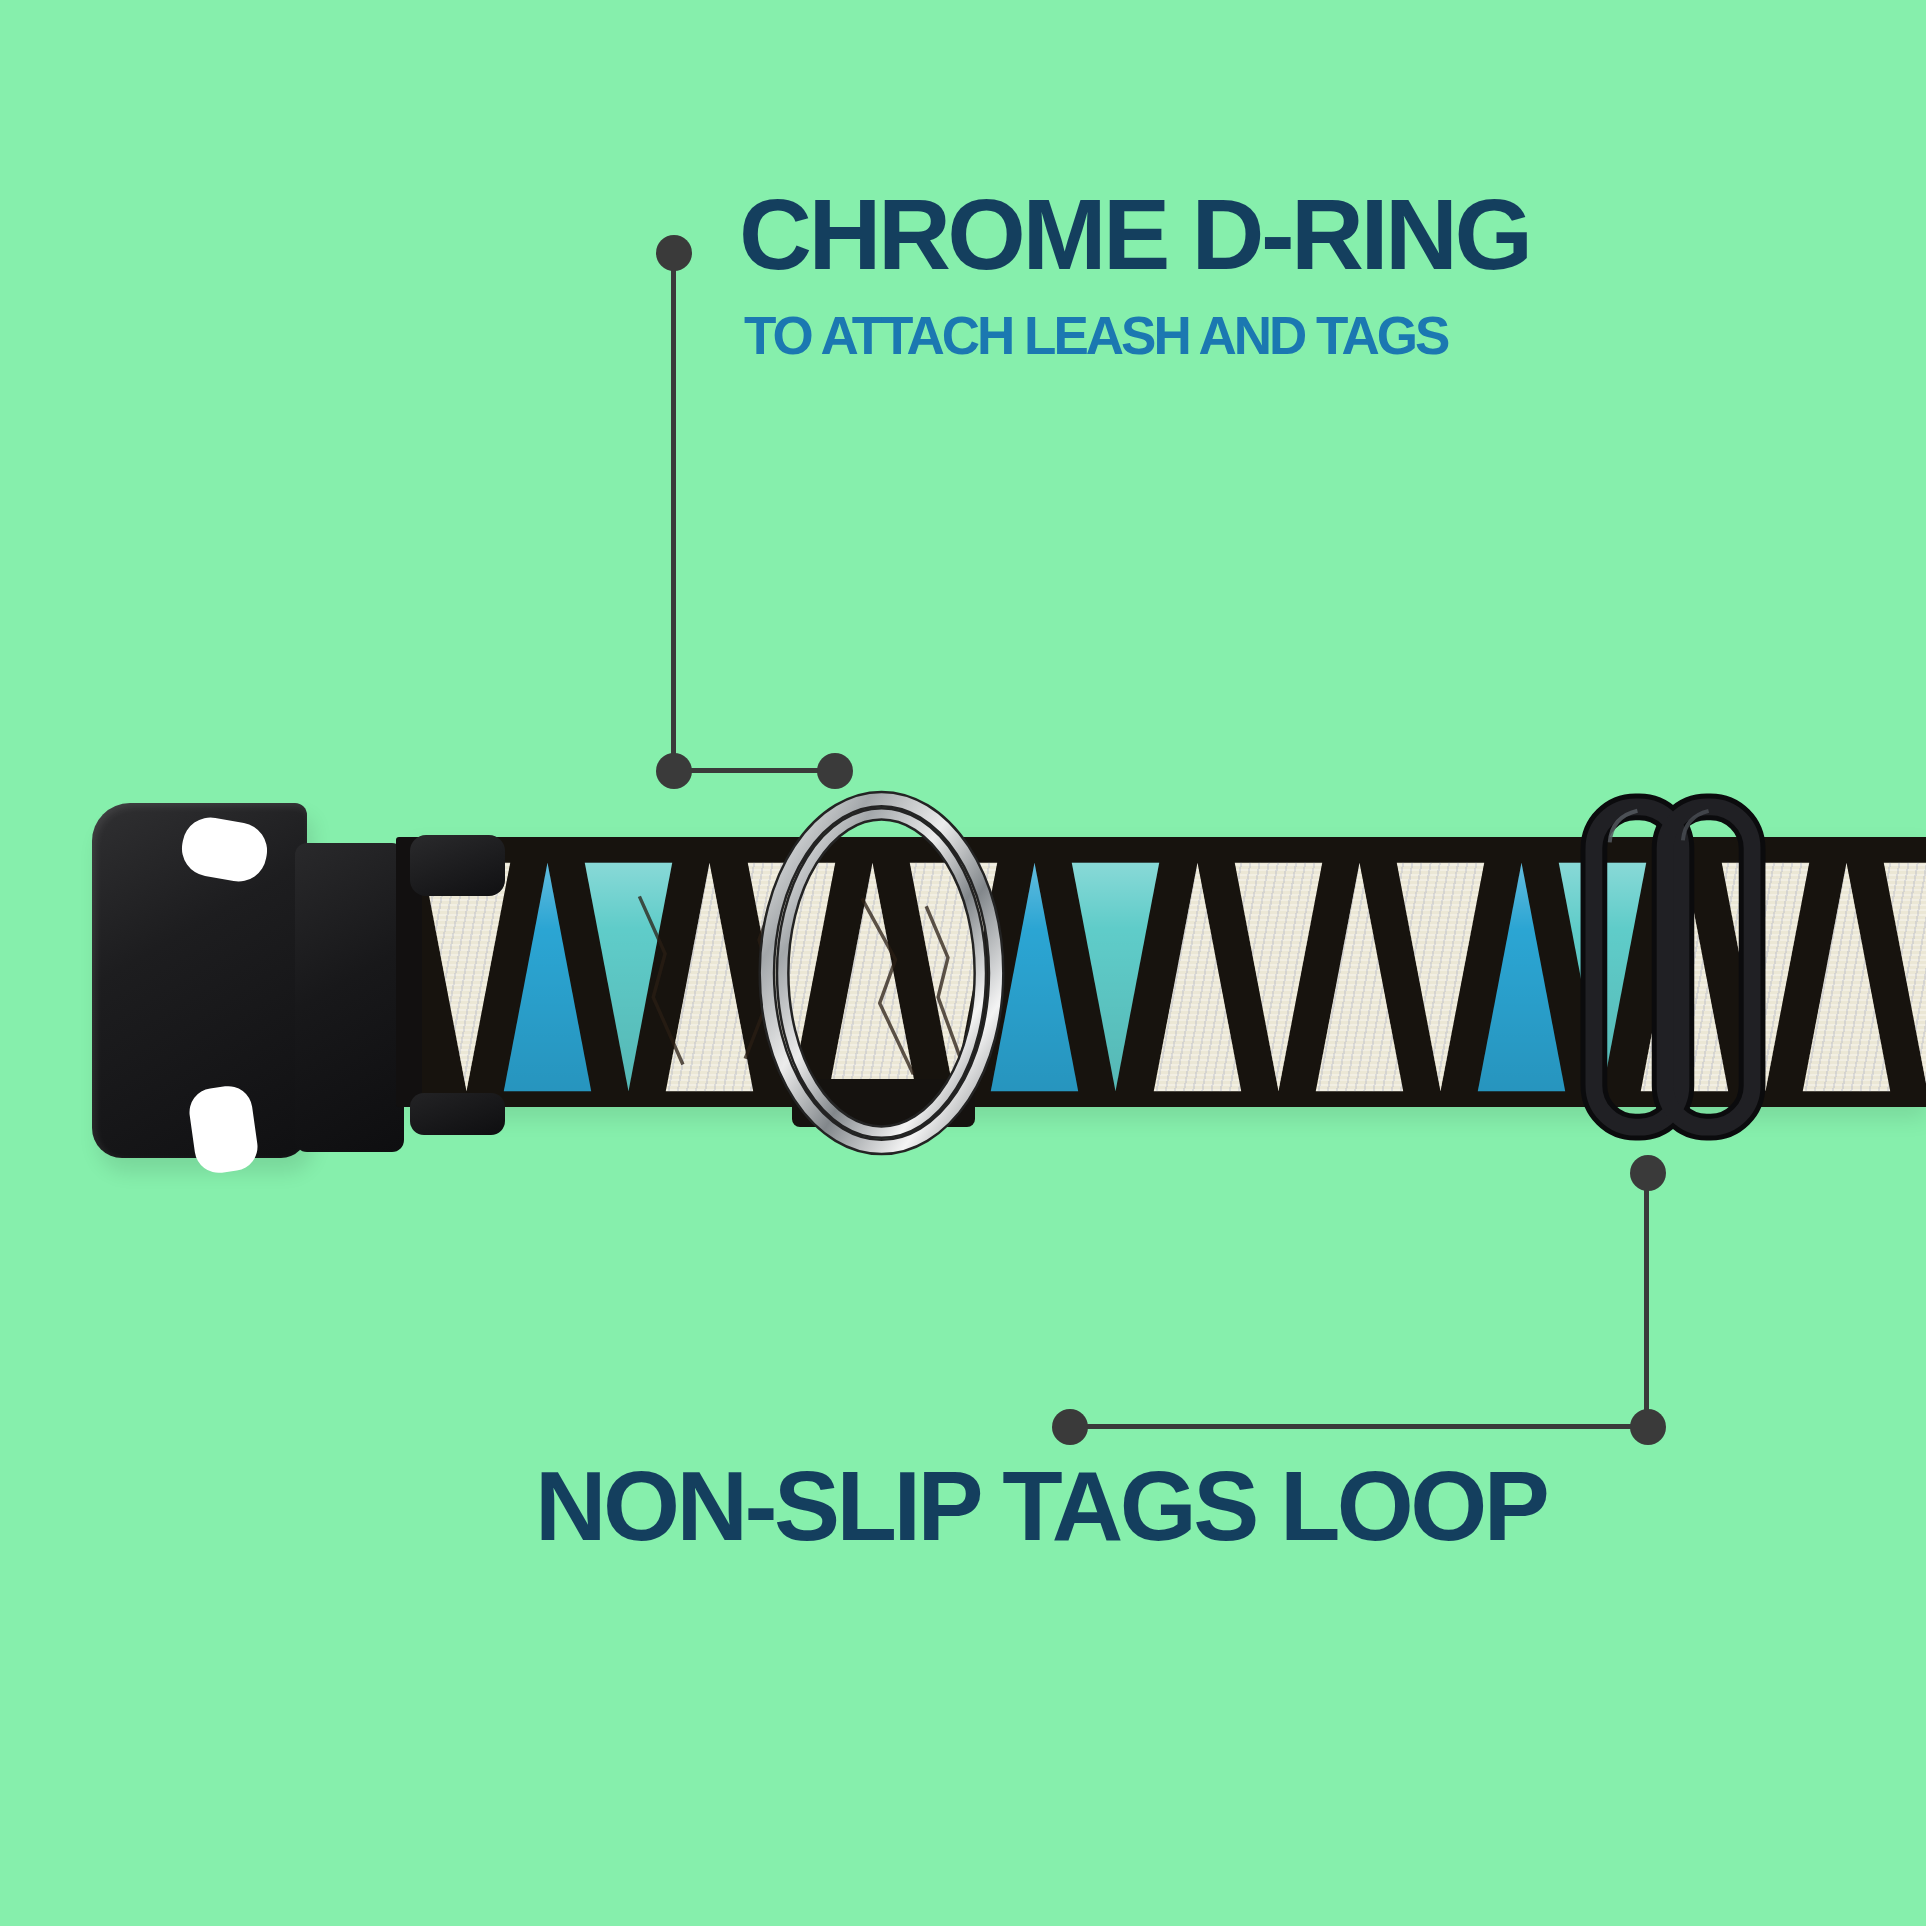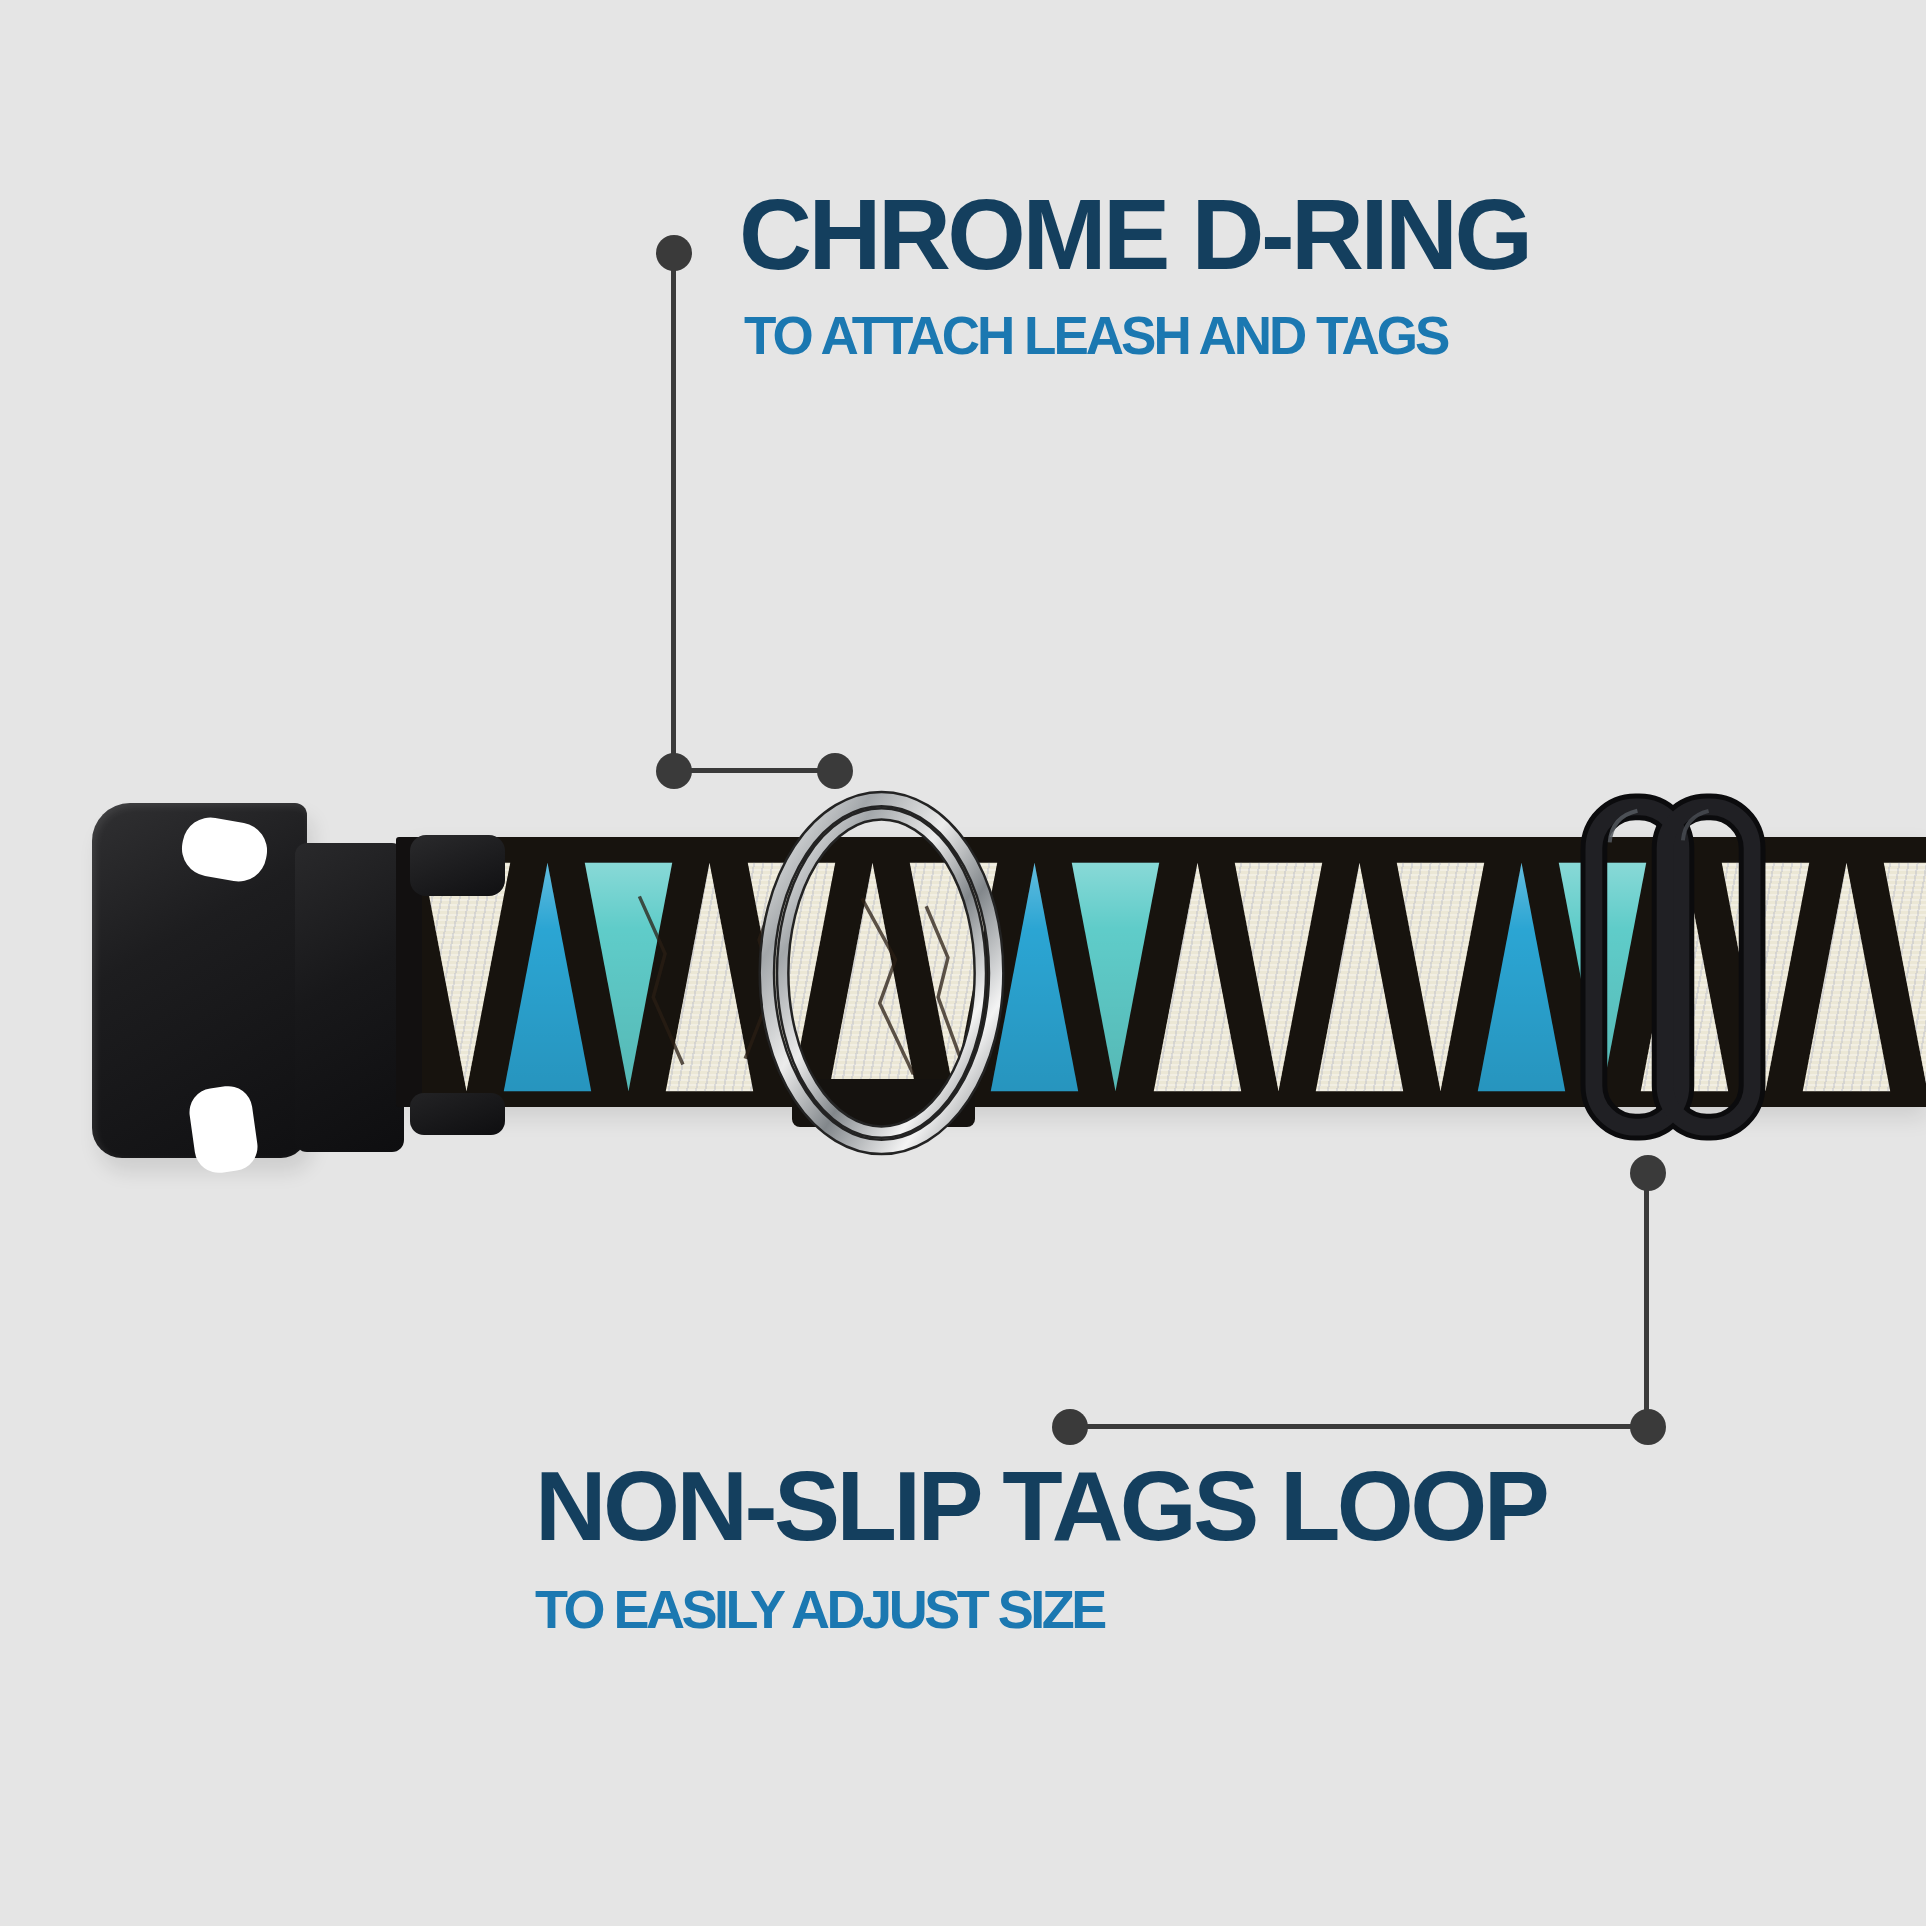--- a/index.html
+++ b/index.html
@@ -1,16 +1,16 @@
 <!DOCTYPE html>
 <html><head>
 <meta charset="utf-8">
 <style>
   html,body{margin:0;padding:0;background:#fff;}
-  .canvas{position:relative;width:1927px;height:1927px;background:#e5e5e5;overflow:hidden;
+  .canvas{position:relative;width:1927px;height:1927px;background:#86efac;overflow:hidden;
           font-family:"Liberation Sans", sans-serif;}
 
   
   .callout-title{position:absolute;font-weight:700;line-height:1;white-space:nowrap;}
   .t-top-title{left:739px;top:184px;font-size:101px;letter-spacing:-3.5px;}
   .t-top-sub{left:744px;top:309px;font-size:53px;letter-spacing:-3px;font-weight:700;}
   .t-bot-title{left:535px;top:1456px;font-size:99px;letter-spacing:-3.5px;}
   .t-bot-sub{left:535px;top:1582px;font-size:54px;letter-spacing:-3.5px;font-weight:700;}
 
   
@@ -50,21 +50,20 @@
 </style>
 </head>
 <body>
 
 <div class="canvas">
 
   <div class="callout-title t-top-title" style="color: rgb(20, 63, 94);">CHROME D-RING</div>
   <div class="callout-title t-top-sub" style="color: rgb(27, 120, 177);">TO ATTACH LEASH AND TAGS</div>
 
   <div class="callout-title t-bot-title" style="color: rgb(20, 63, 94);">NON-SLIP TAGS LOOP</div>
-  <div class="callout-title t-bot-sub" style="color: rgb(27, 120, 177);">TO EASILY ADJUST SIZE</div>
 
   <div class="dot co" style="left: 656px; top: 235px; background: rgb(58, 58, 58);"></div>
   <div class="cline co" style="left: 671px; top: 252px; width: 5px; height: 519px; background: rgb(58, 58, 58);"></div>
   <div class="dot co" style="left: 656px; top: 753px; background: rgb(58, 58, 58);"></div>
   <div class="cline co" style="left: 674px; top: 768px; width: 160px; height: 5px; background: rgb(58, 58, 58);"></div>
   <div class="dot co" style="left: 817px; top: 753px; background: rgb(58, 58, 58);"></div>
 
   <div class="dot co" style="left: 1630px; top: 1155px; background: rgb(58, 58, 58);"></div>
   <div class="cline co" style="left: 1644px; top: 1173px; width: 5px; height: 253px; background: rgb(58, 58, 58);"></div>
   <div class="dot co" style="left: 1630px; top: 1409px; background: rgb(58, 58, 58);"></div>

